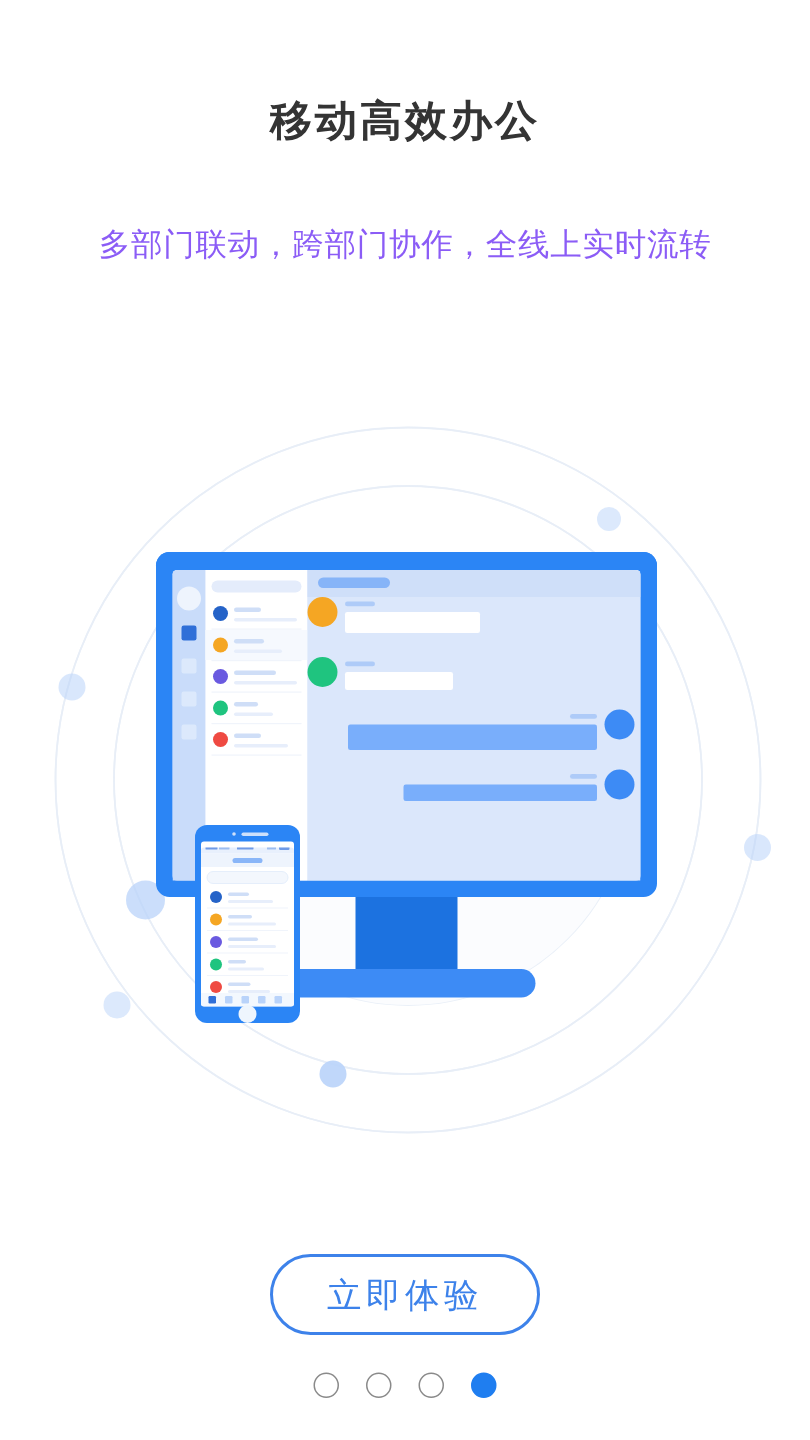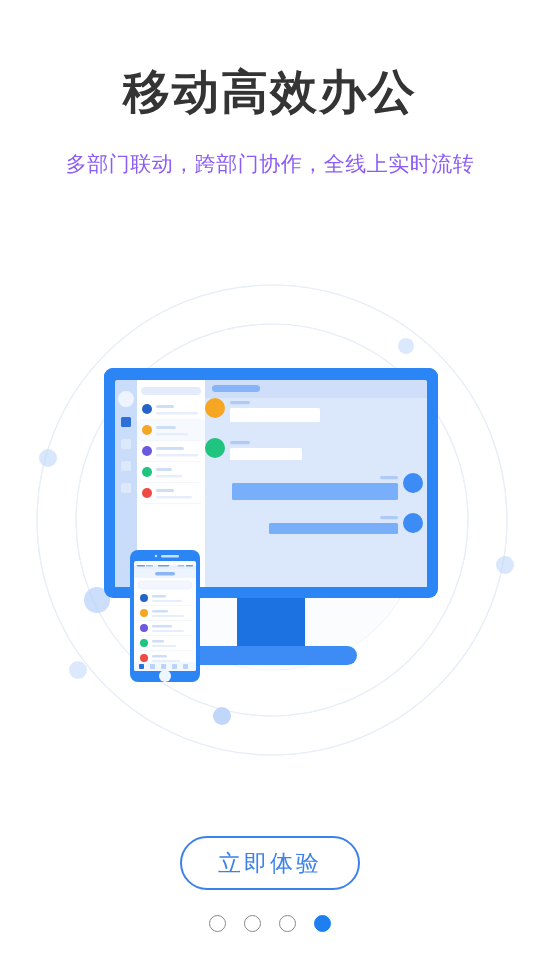--- a/index.html
+++ b/index.html
@@ -24,21 +24,21 @@
     align-items: center;
   }
 
   
   .title {
     position: absolute;
     top: 64px;
     left: 0;
     right: 0;
     text-align: center;
-    font-size: 47px;
+    font-size: 28px;
     line-height: 1.2;
     font-weight: bold;
     color: #343434;
     letter-spacing: 2px;
   }
   .subtitle {
     position: absolute;
     top: 150px;
     left: 0;
     right: 0;

